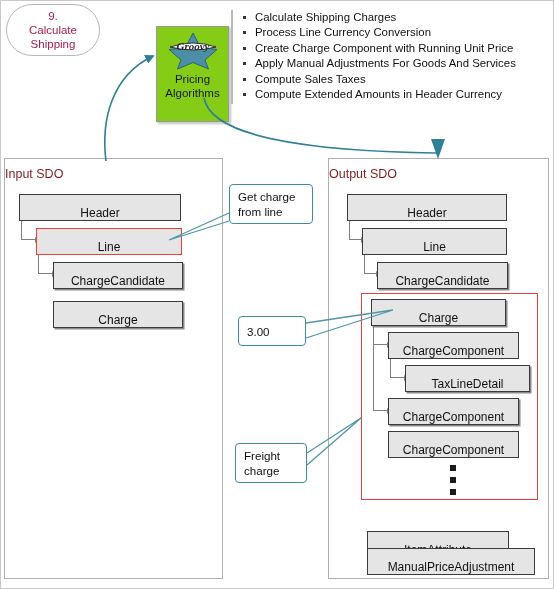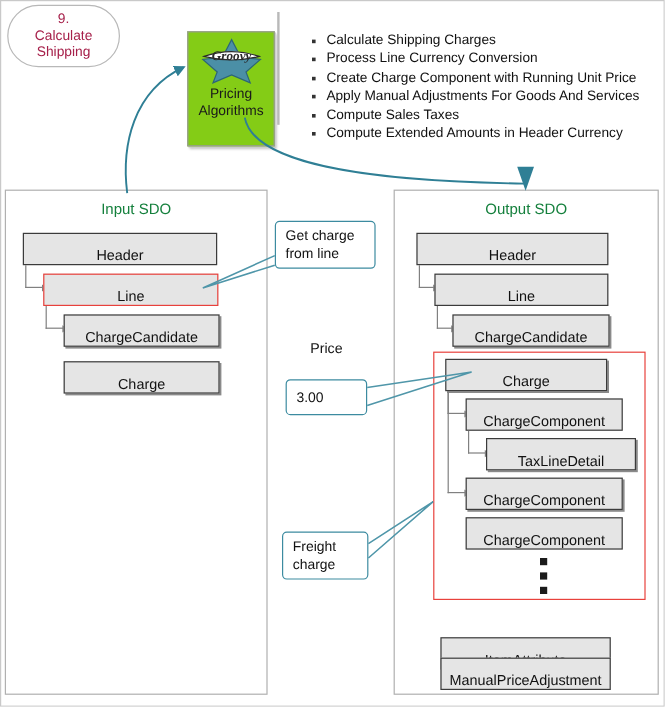--- a/index.html
+++ b/index.html
@@ -50,21 +50,21 @@
     text-align: center; margin-top: 2px;
   }
   .star-logo { width: 62px; height: 40px; display:block; }
 
   
   .bullets {
     left: 230px; top: 9px; width: 320px; height: 94px;
     border-left: 2px solid #b9b9b9;
     padding-left: 6px;
   }
-  .bullets ul { margin: 17px; padding: 0; list-style: none; }
+  .bullets ul { margin: 0; padding: 0; list-style: none; }
   .bullets li {
     font-size: 11.4px;
     line-height: 15.4px;
     color: #111111;
     padding-left: 16px;
     position: relative;
     white-space: nowrap;
   }
   .bullets li::before {
     content: "";
@@ -74,23 +74,22 @@
     background: #333333;
   }
 
   
   .panel {
     border: 1px solid #b0b0b0;
     background: #ffffff;
   }
   .panel-title {
     position: absolute; left: 0; right: 0; top: 8px;
-    text-align: center;
     font-size: 12.5px;
-    color: #15803d;
+    color: #7f1d1d;
   }
   #panel-input  { left: 3px;   top: 157px; width: 219px; height: 421px; }
   #panel-output { left: 327px; top: 157px; width: 221px; height: 421px; }
 
   
   .node {
     background: #e5e5e5;
     border: 1px solid #3b3b3b;
     display: flex; align-items: flex-end; justify-content: center;
     font-size: 12px;
@@ -246,32 +245,31 @@
     </div>
 
     <div class="abs sq" style="left:121px; top:306px;"></div>
     <div class="abs sq" style="left:121px; top:318px;"></div>
     <div class="abs sq" style="left:121px; top:330px;"></div>
 
     <div class="abs node" style="left:38px; top:356px; width:142px;margin-top:16px;">
       <span>ItemAttribute</span>
     </div>
 
-    <div class="abs node" style="left:38px; top:389px; width:142px;">
+    <div class="abs node" style="left:38px; top:389px; width:168px;">
       <span>ManualPriceAdjustment</span>
     </div>
   </div>
 
   <div class="abs callout" style="left:228px; top:183px; width:84px;">
     <div>Get charge</div>
     <div>from line</div>
   </div>
 
   <div class="abs plain-label" style="left:225px; top:282px; width:92px;">
-    <div>Price</div>
   </div>
 
   <div class="abs callout" style="left:237px; top:315px; width:68px; height:30px; display:flex; align-items:center;">
     <span>3.00</span>
   </div>
 
   <div class="abs callout" style="left:234px; top:442px; width:72px;">
     <div>Freight</div>
     <div>charge</div>
   </div>

